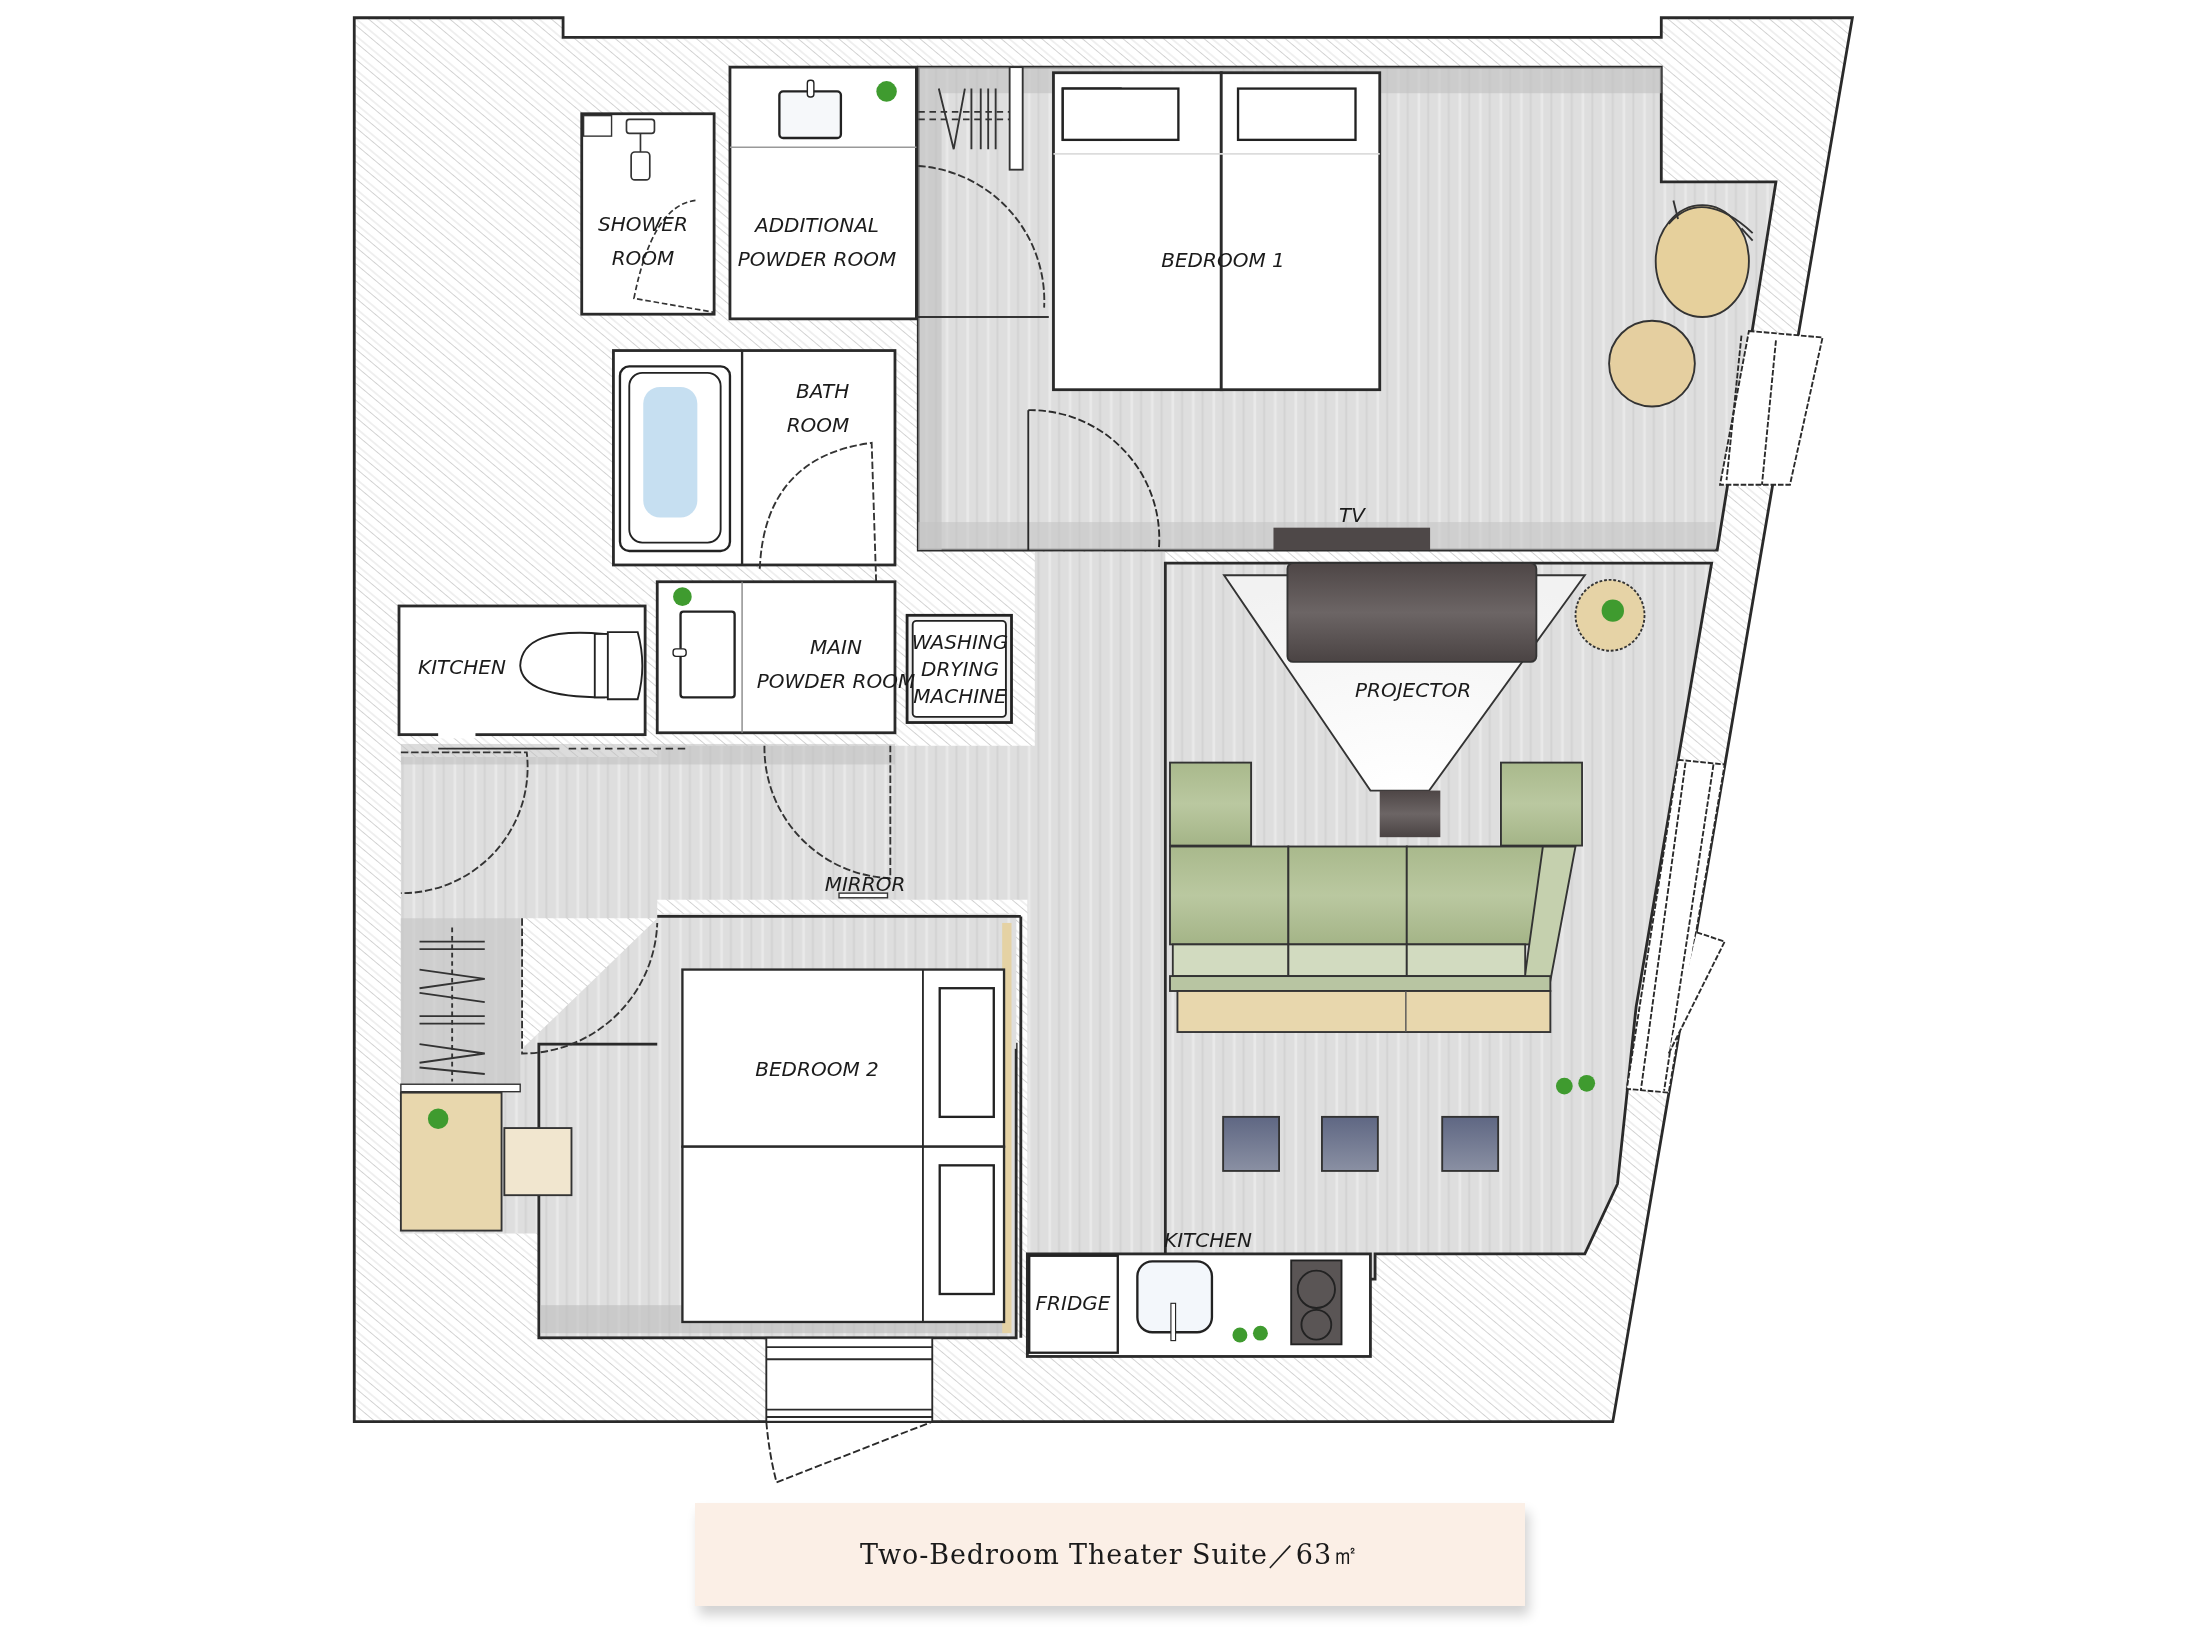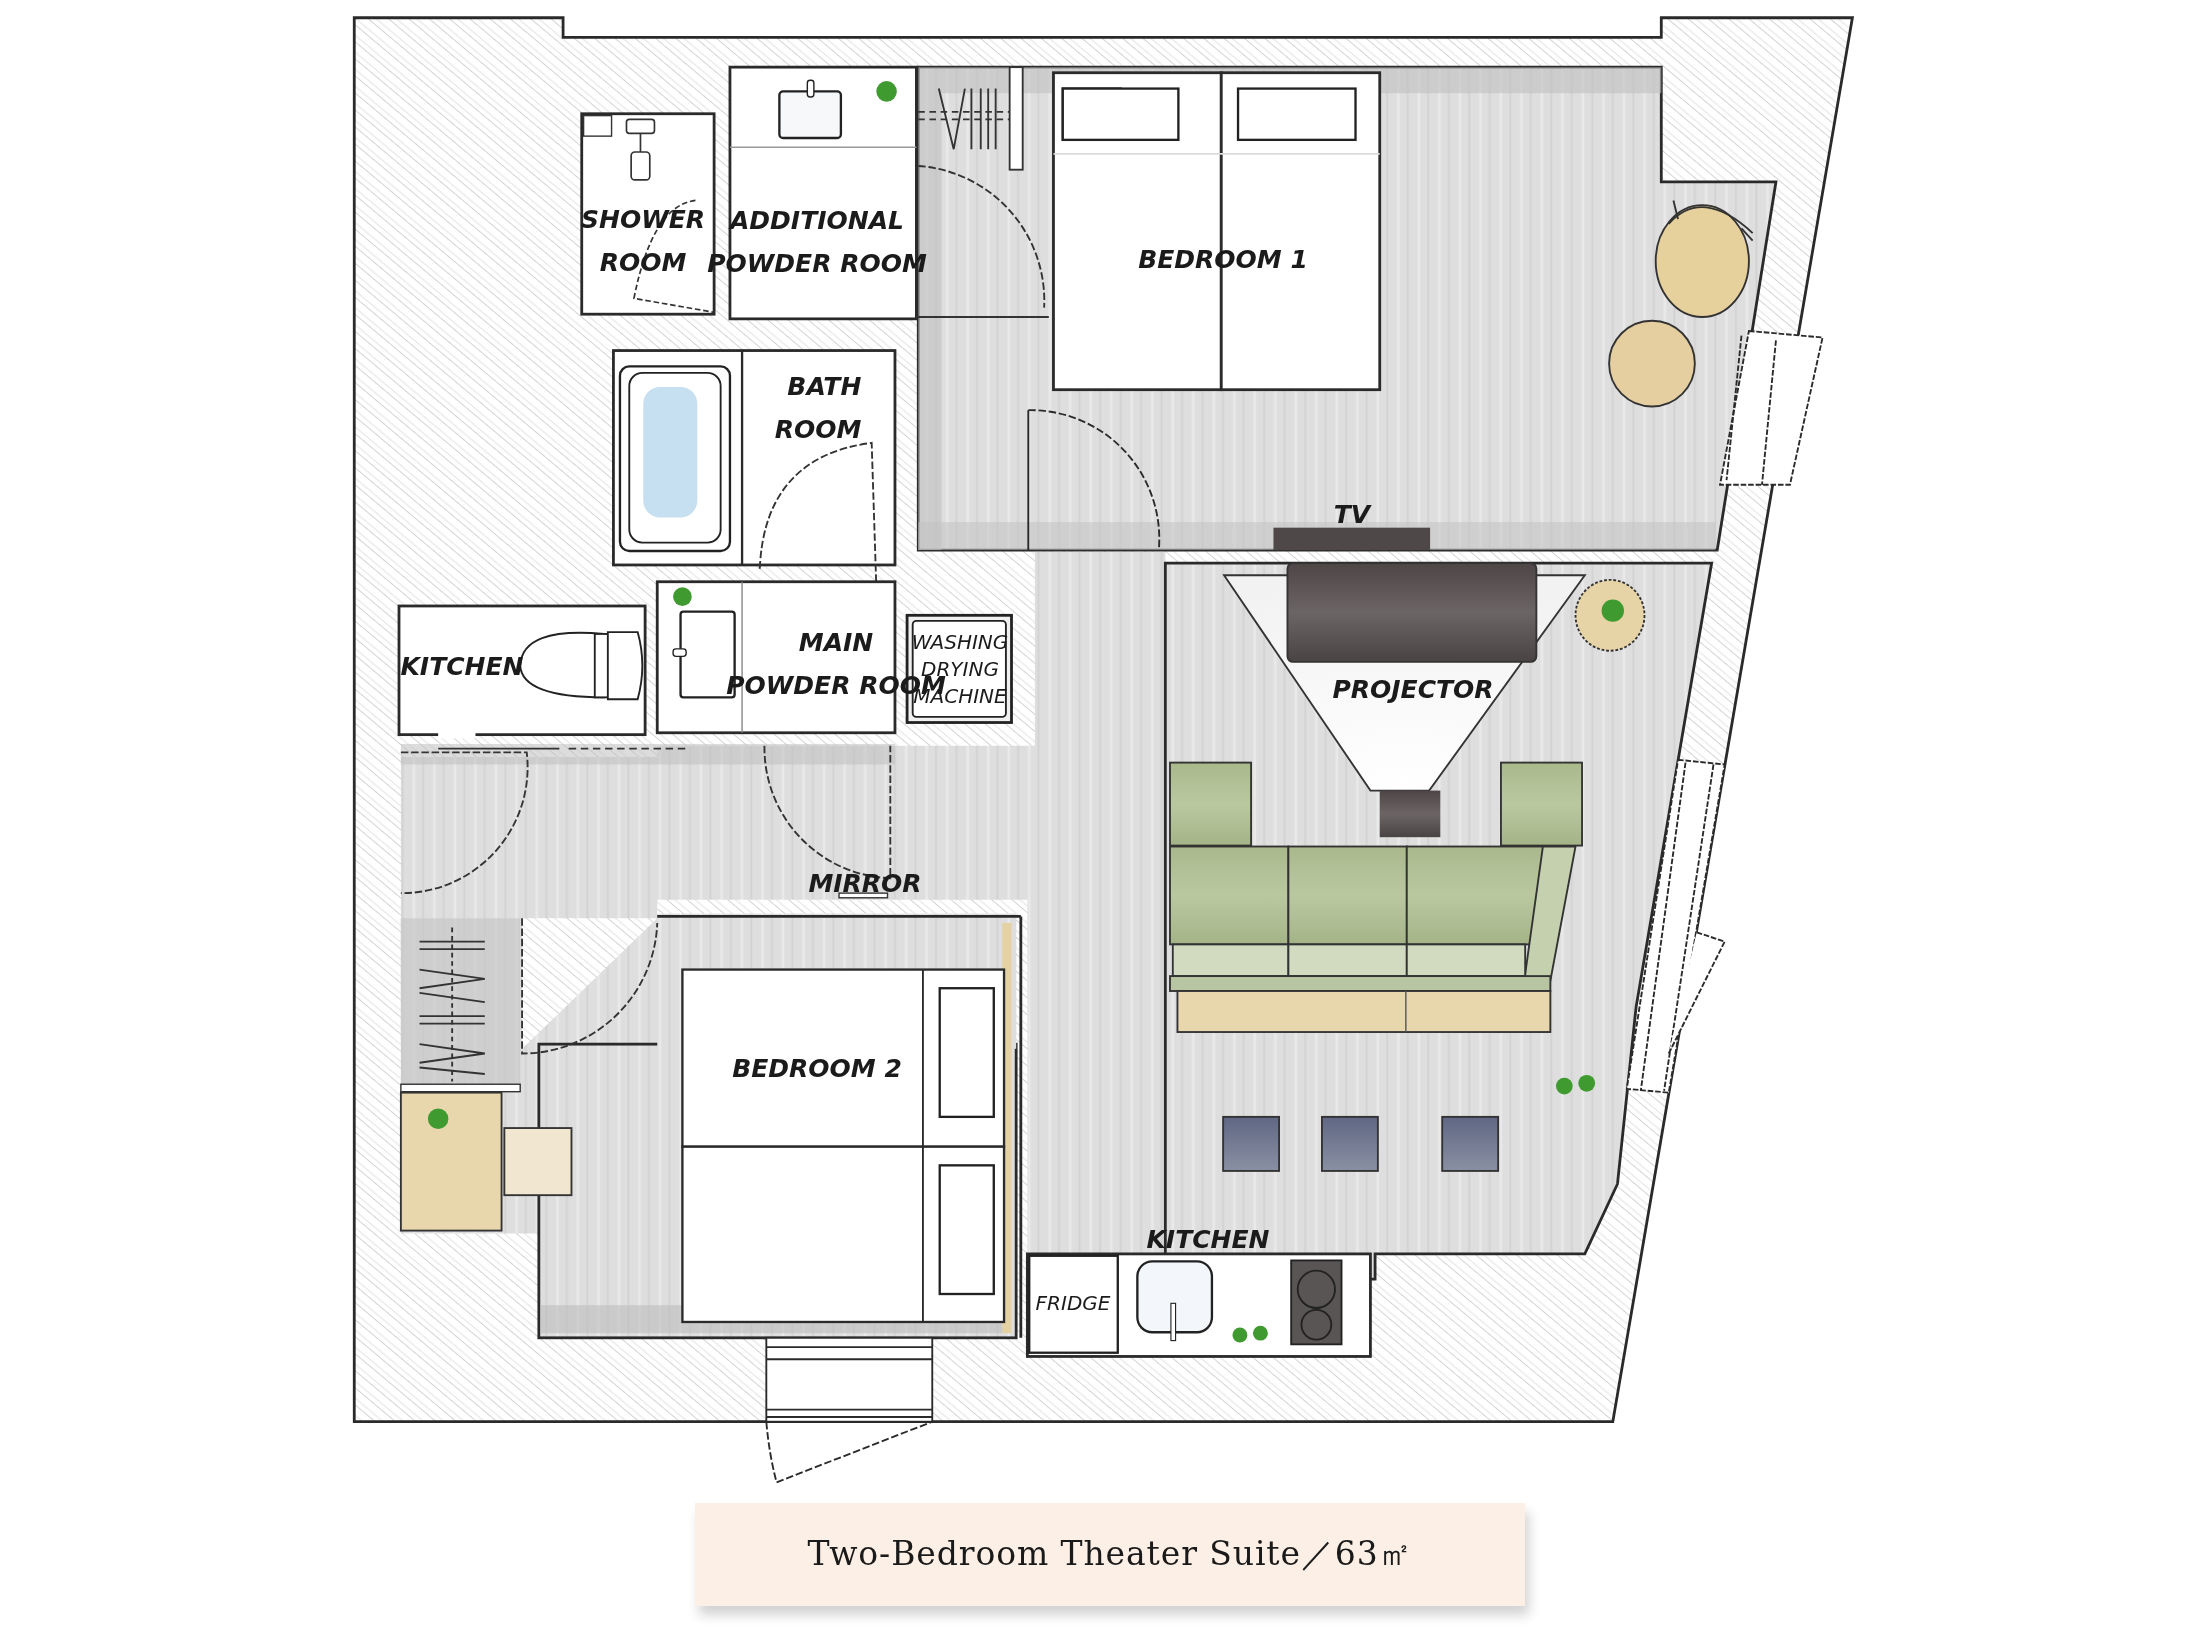--- a/index.html
+++ b/index.html
@@ -12,31 +12,31 @@
     font-size: 19.6px;
     letter-spacing: 0px;
     color: #1b1b1b;
     text-align: center;
     line-height: 1.7;
     white-space: pre-line;
     transform: translate(-50%, -50%);
     pointer-events: none;
   }
   .lbl.sm { font-size: 20px; line-height: 1.35; }
-  .lbl.md { font-size: 25px; font-weight: bold; }
+  .lbl.md { font-size: 20px; }
   .caption {
     position: absolute;
     left: 695px; top: 1503px; width: 830px; height: 103px;
     background: #fbefe6;
     box-shadow: 3.7px 9.3px 11.2px rgba(0,0,0,0.18);
     display: flex; align-items: center; justify-content: center;
   }
   .caption span {
     font-family: "DejaVu Serif", serif;
-    font-size: 33px;
+    font-size: 27px;
     color: #1a1a1a;
     letter-spacing: 0.9px;
   }
 </style>
 </head>
 <body>
 
 <svg id="plan" viewBox="0 0 2362 1772" xmlns="http://www.w3.org/2000/svg">
   <defs>
     <pattern id="hatch" patternUnits="userSpaceOnUse" width="14" height="14" patternTransform="rotate(-50)">

